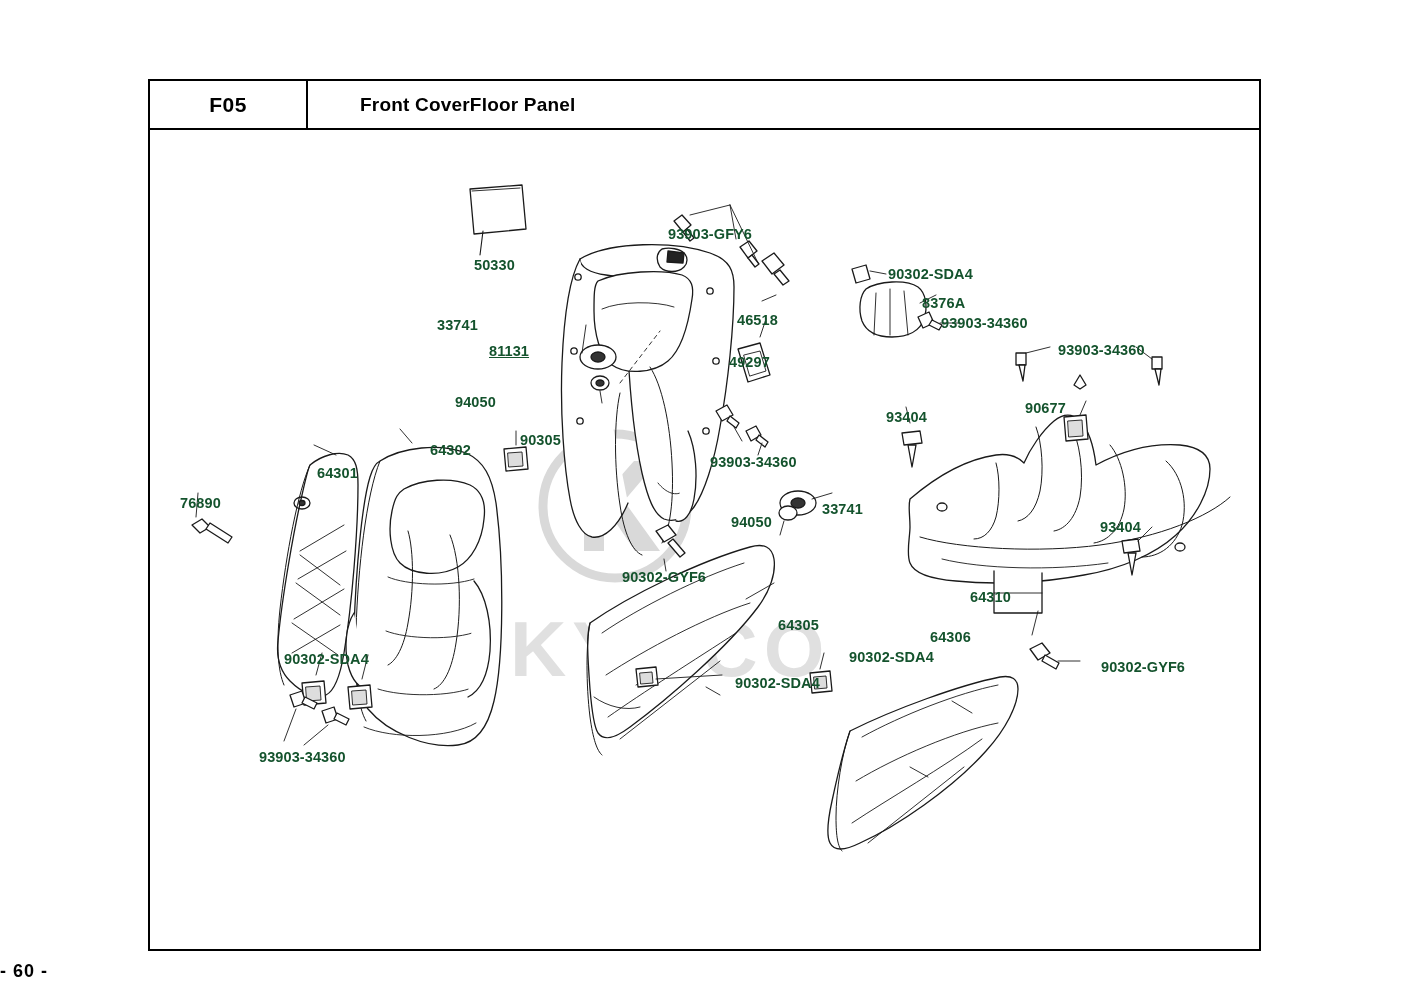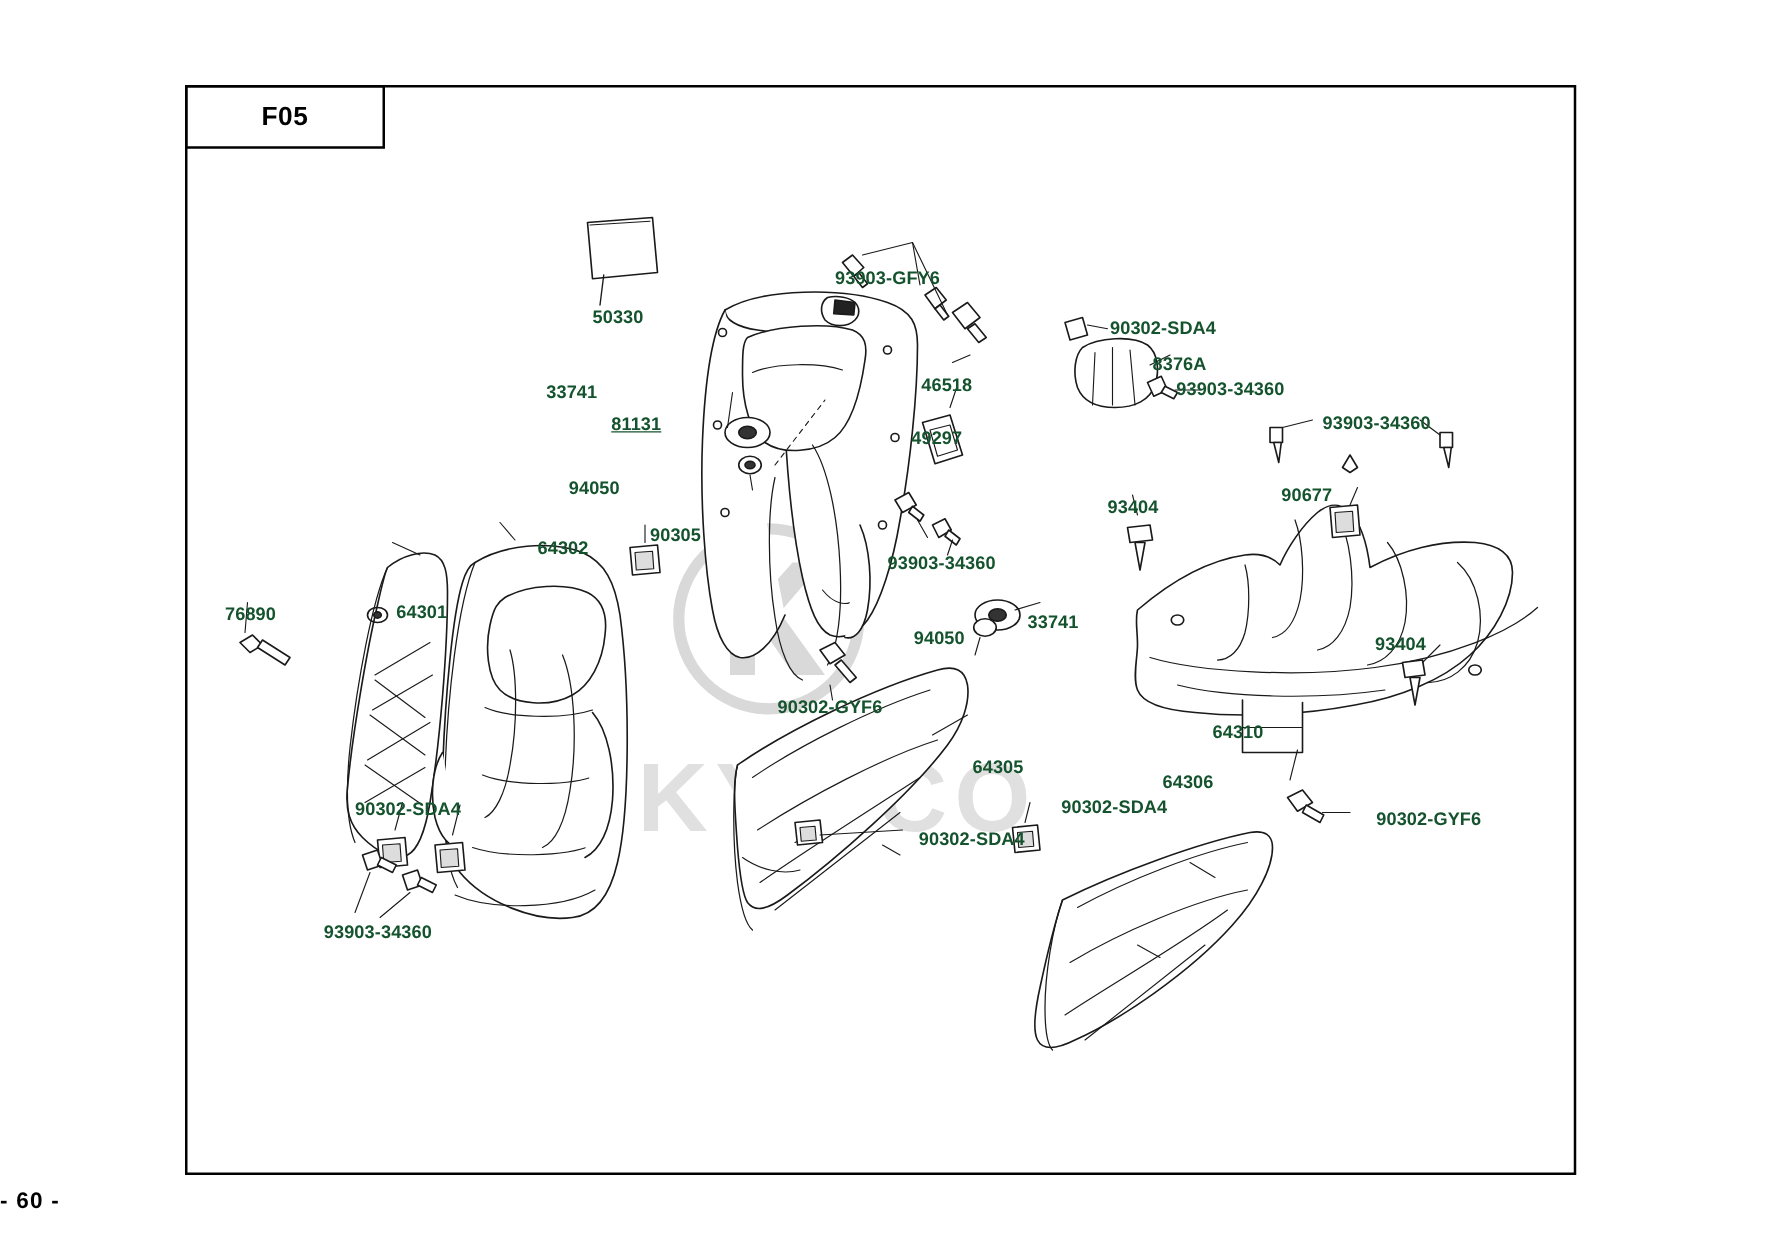--- a/index.html
+++ b/index.html
@@ -10,21 +10,21 @@
   body {
     width: 1415px;
     height: 1000px;
     font-family: "Liberation Sans", sans-serif;
     color: #000000;
     position: relative;
     overflow: hidden;
   }
   #page {
     position: absolute;
-    left: 0; top: 0;
+    left: 0; top: 11px;
     width: 1415px;
     height: 756px;
   }
   
   .sheet-border {
     position: absolute;
     left: 148px;
     top: 68px;
     width: 1113px;
     height: 872px;
@@ -113,20 +113,23 @@
 <body>
 
 <div id="page">
 
   <div class="sheet-border"></div>
 
   <div class="title-cell">
     <span class="code">F05</span>
   </div>
 
+  <div class="title-bar">
+    <span class="title-text">Front CoverFloor Panel</span>
+  </div>
 
   <div class="page-number">- 60 -</div>
 
   <div class="watermark">
     <svg width="420" height="290" viewBox="0 0 420 290">
       <g fill="none" stroke="#d9d9d9" stroke-width="9">
         <circle cx="135" cy="85" r="72"></circle>
       </g>
       <g fill="#d9d9d9">
         <path d="M104 40 h20 v34 l30 -34 h24 l-34 40 l36 50 h-25 l-27 -40 l-4 5 v35 h-20 z"></path>
@@ -403,21 +406,21 @@
   <div class="lbl" style="left:437px;  top:306px;">33741</div>
   <div class="lbl" style="left:489px;  top:332px;text-decoration:underline;">81131</div>
   <div class="lbl" style="left:729px;  top:343px;">49297</div>
   <div class="lbl" style="left:1058px; top:331px;">93903-34360</div>
   <div class="lbl" style="left:455px;  top:383px;">94050</div>
   <div class="lbl" style="left:1025px; top:389px;">90677</div>
   <div class="lbl" style="left:886px;  top:398px;">93404</div>
   <div class="lbl" style="left:430px;  top:431px;">64302</div>
   <div class="lbl" style="left:520px;  top:421px;text-align:center;">90305</div>
   <div class="lbl" style="left:710px;  top:443px;">93903-34360</div>
-  <div class="lbl" style="left:317px;  top:454px;margin-top:28px;">64301</div>
+  <div class="lbl" style="left:317px;  top:454px;">64301</div>
   <div class="lbl" style="left:180px;  top:484px;">76890</div>
   <div class="lbl" style="left:731px;  top:503px;">94050</div>
   <div class="lbl" style="left:822px;  top:490px;">33741</div>
   <div class="lbl" style="left:1100px; top:508px;">93404</div>
   <div class="lbl" style="left:622px;  top:558px;">90302-GYF6</div>
   <div class="lbl" style="left:970px;  top:578px;">64310</div>
   <div class="lbl" style="left:778px;  top:606px;">64305</div>
   <div class="lbl" style="left:930px;  top:618px;">64306</div>
   <div class="lbl" style="left:284px;  top:640px;">90302-SDA4</div>
   <div class="lbl" style="left:849px;  top:638px;">90302-SDA4</div>

